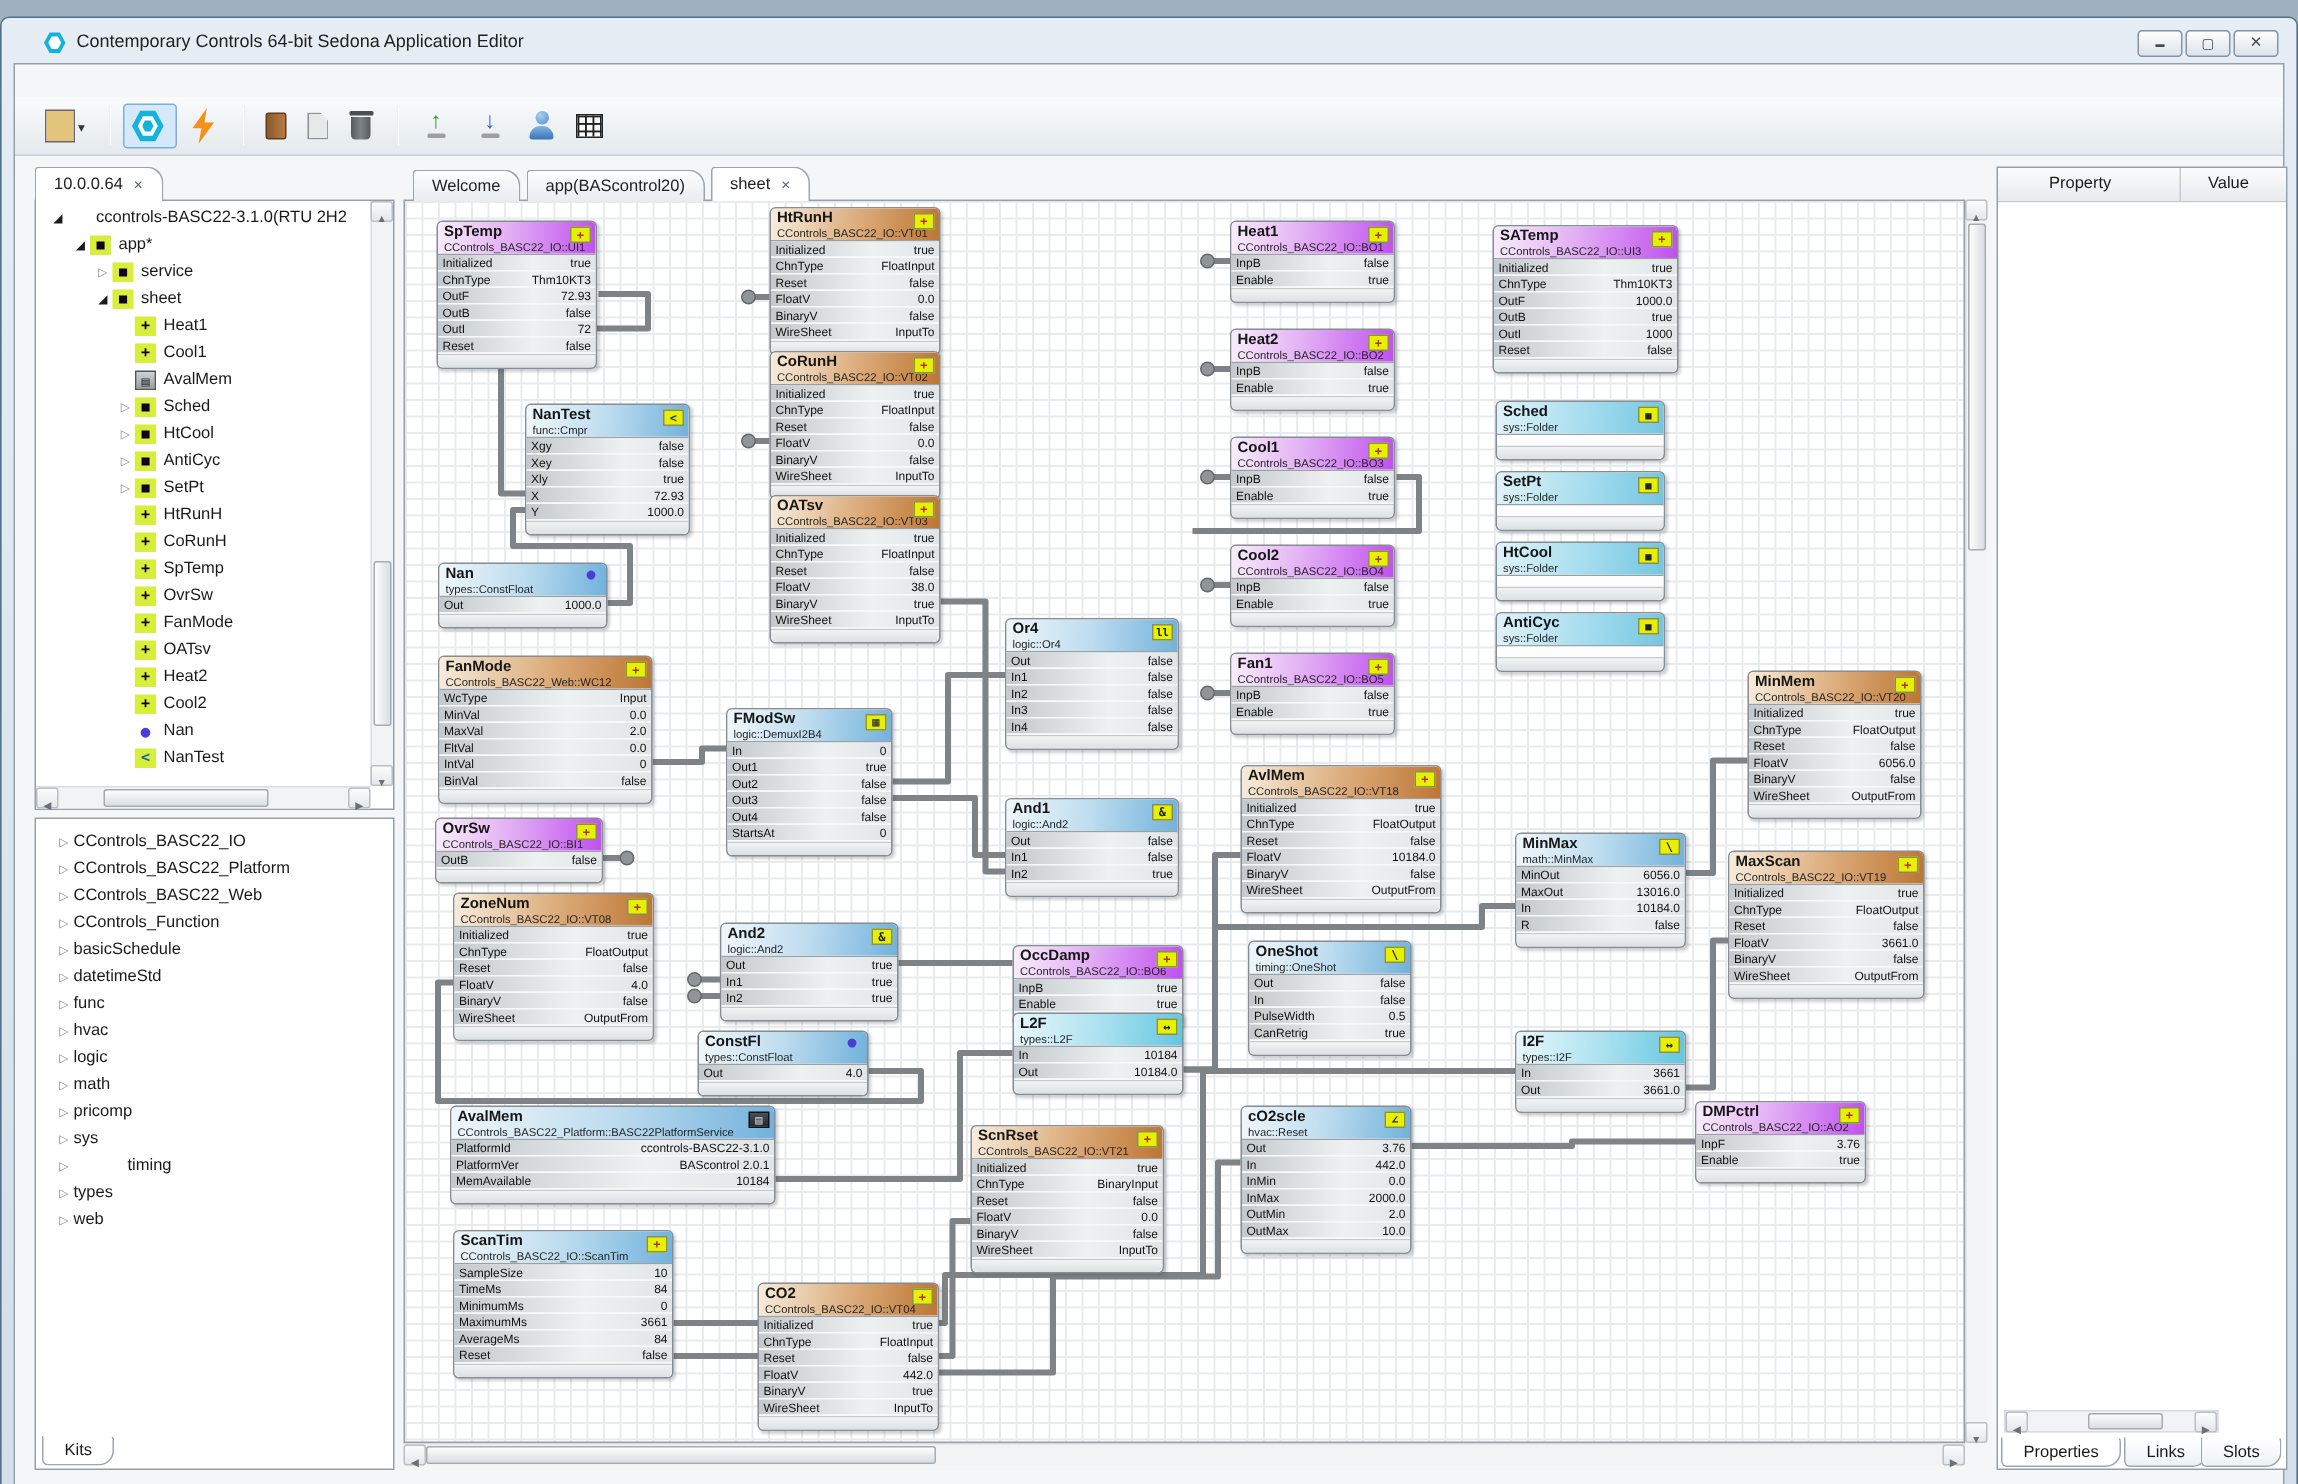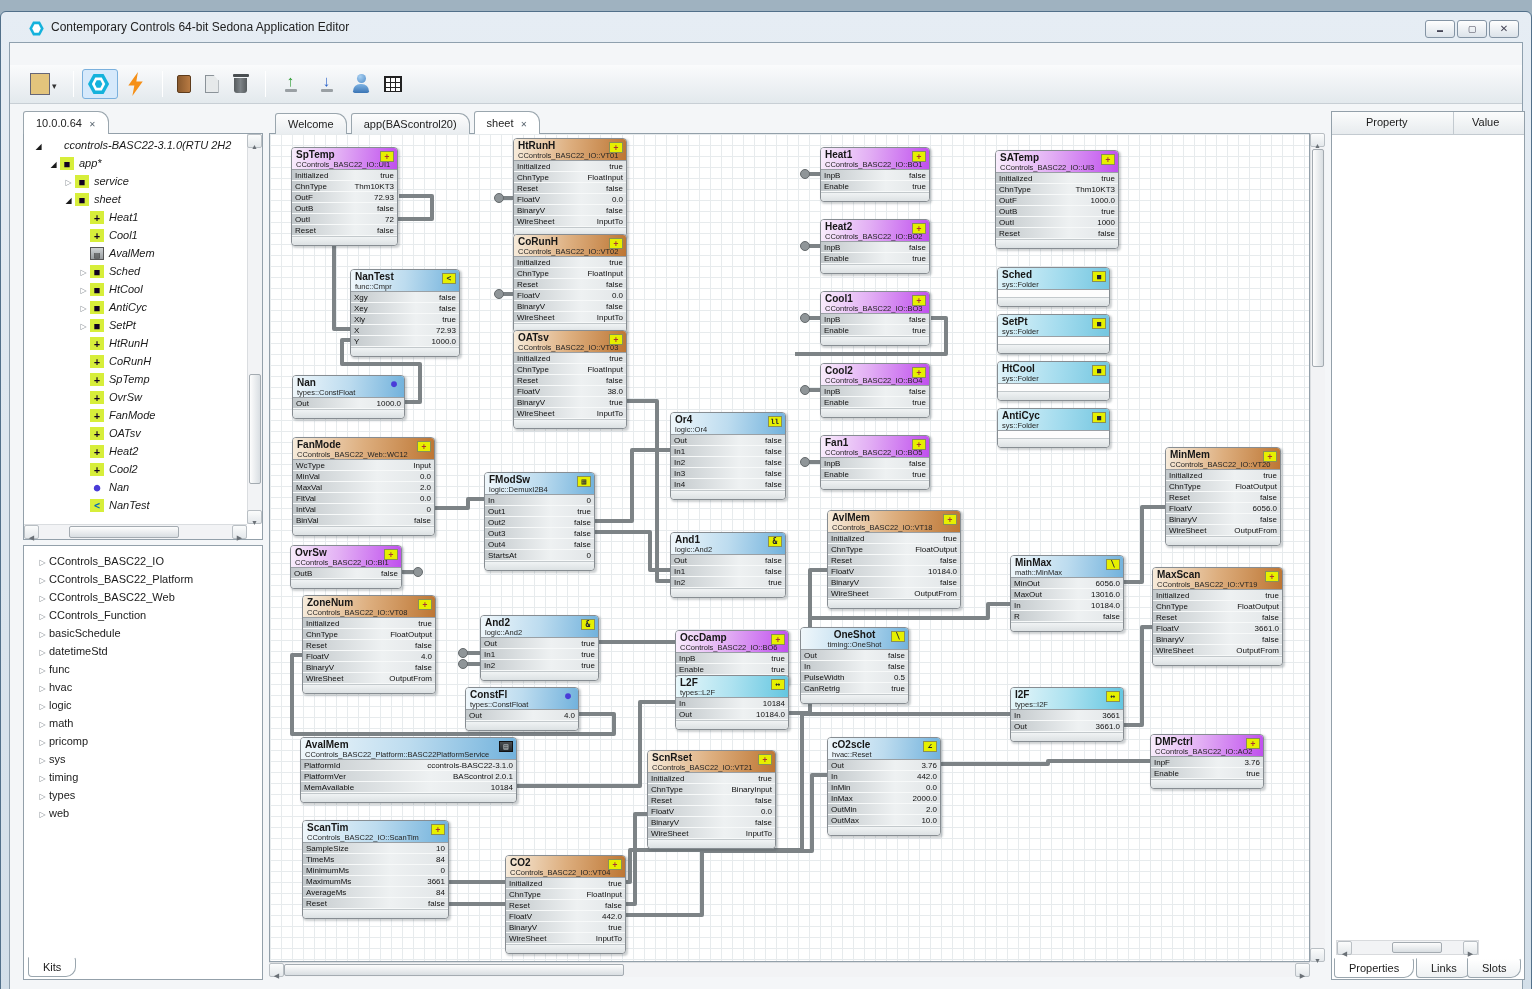--- a/index.html
+++ b/index.html
@@ -51,21 +51,21 @@
     background-size:5px 5px;background-color:#fdfdfd;}
   
   .panel{position:absolute;background:#fff;border:1px solid #93a0aa;}
   .etabrow{position:absolute;display:flex;align-items:flex-end;}
   .etab{height:21px;padding:0 12px;border:1px solid #9aa6ae;border-bottom:none;border-radius:3px 11px 0 0;
     background:linear-gradient(#fdfdfd,#e9edf0);margin-right:4px;font-size:11px;line-height:20px;color:#222;position:relative;}
   .etab.active{background:#fff;height:23px;line-height:22px;z-index:3;}
   .closex{display:inline-block;margin-left:7px;color:#5a6670;font-size:8px;}
   .closex::before{content:"✕";}
   
-  .tree{position:absolute;left:2px;top:2px;right:16px;bottom:16px;overflow:hidden;font-style:italic;}
+  .tree{position:absolute;left:2px;top:2px;right:16px;bottom:16px;overflow:hidden;}
   .trow{height:18px;display:flex;align-items:center;font-size:11px;white-space:nowrap;}
   .arr{width:13px;text-align:center;flex:0 0 13px;}
   .arr-exp::before{content:"◢";font-size:8px;color:#1a1a1a;}
   .arr-col::before{content:"▷";font-size:8px;color:#8a9096;}
   .tic{flex:0 0 14px;width:14px;height:13px;margin-right:5px;text-align:center;
     font:bold 10px "DejaVu Sans Mono",monospace;line-height:13px;color:#102;}
   .tic-ws{background:#d7ee3a;}
   .tic-ws::before{content:"+";}
   .tic-folder{background:#d7ee3a;}
   .tic-folder::before{content:"■";font-size:9px;}
@@ -376,21 +376,21 @@
           <span>math</span>
         </div>
         <div class="trow" style="padding-left: 8px;">
           <span class="arr arr-col"></span>
           <span>pricomp</span>
         </div>
         <div class="trow" style="padding-left: 8px;">
           <span class="arr arr-col"></span>
           <span>sys</span>
         </div>
-        <div class="trow" style="padding-left: 8px;">
+        <div class="trow" style="padding-left: 8px; gap: 36px;">
           <span class="arr arr-col"></span>
           <span>timing</span>
         </div>
         <div class="trow" style="padding-left: 8px;">
           <span class="arr arr-col"></span>
           <span>types</span>
         </div>
         <div class="trow" style="padding-left: 8px;">
           <span class="arr arr-col"></span>
           <span>web</span>
@@ -1055,21 +1055,21 @@
           <div class="blk-row">
             <span class="rl">BinaryV</span>
             <span class="rv">false</span>
           </div>
           <div class="blk-row">
             <span class="rl">WireSheet</span>
             <span class="rv">OutputFrom</span>
           </div>
           <div class="blk-ft"></div>
         </div>
-        <div class="blk" style="left: 530px; top: 493px; width: 109px; text-align: center;">
+        <div class="blk" style="left: 562px; top: 493px; width: 109px;">
           <div class="blk-h h-blue">
             <div class="blk-nm">OneShot</div>
             <div class="blk-ty">timing::OneShot</div>
             <span class="blk-ic bic-slash"></span>
           </div>
           <div class="blk-row">
             <span class="rl">Out</span>
             <span class="rv">false</span>
           </div>
           <div class="blk-row">
@@ -1283,21 +1283,21 @@
           <div class="blk-row">
             <span class="rl">BinaryV</span>
             <span class="rv">false</span>
           </div>
           <div class="blk-row">
             <span class="rl">WireSheet</span>
             <span class="rv">OutputFrom</span>
           </div>
           <div class="blk-ft"></div>
         </div>
-        <div class="blk" style="left: 880px; top: 600px; width: 114px;">
+        <div class="blk" style="left: 860px; top: 600px; width: 114px;">
           <div class="blk-h h-purple">
             <div class="blk-nm">DMPctrl</div>
             <div class="blk-ty">CControls_BASC22_IO::AO2</div>
             <span class="blk-ic bic-plus"></span>
           </div>
           <div class="blk-row">
             <span class="rl">InpF</span>
             <span class="rv">3.76</span>
           </div>
           <div class="blk-row">

